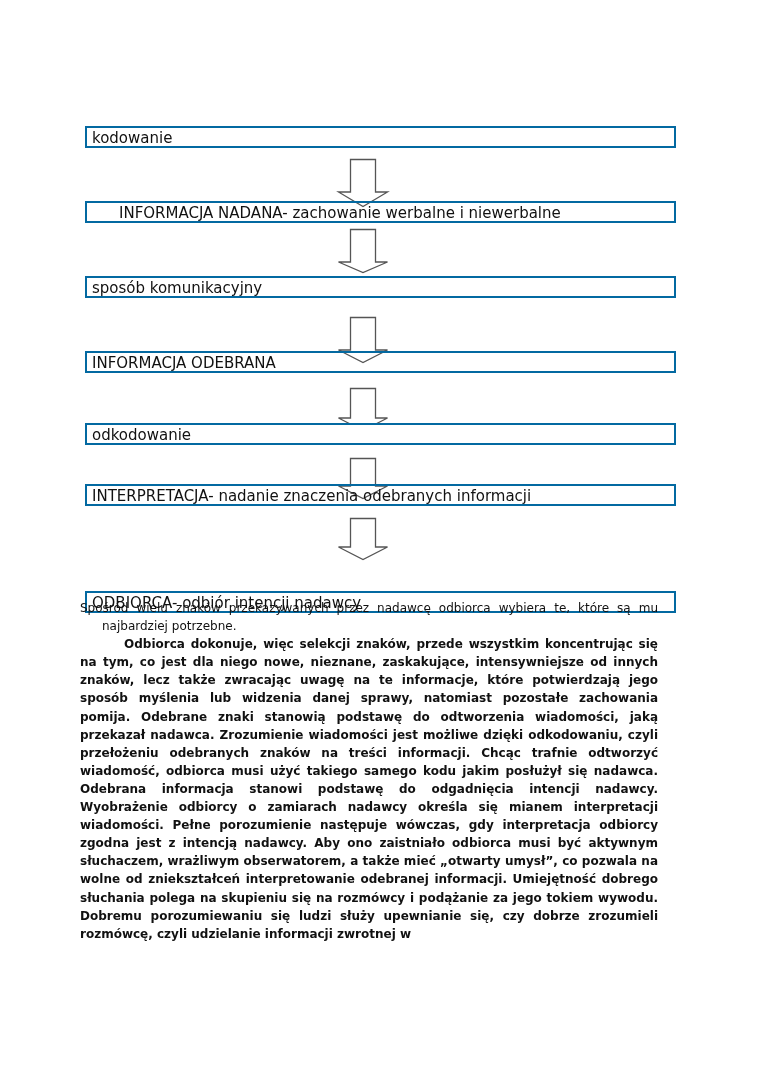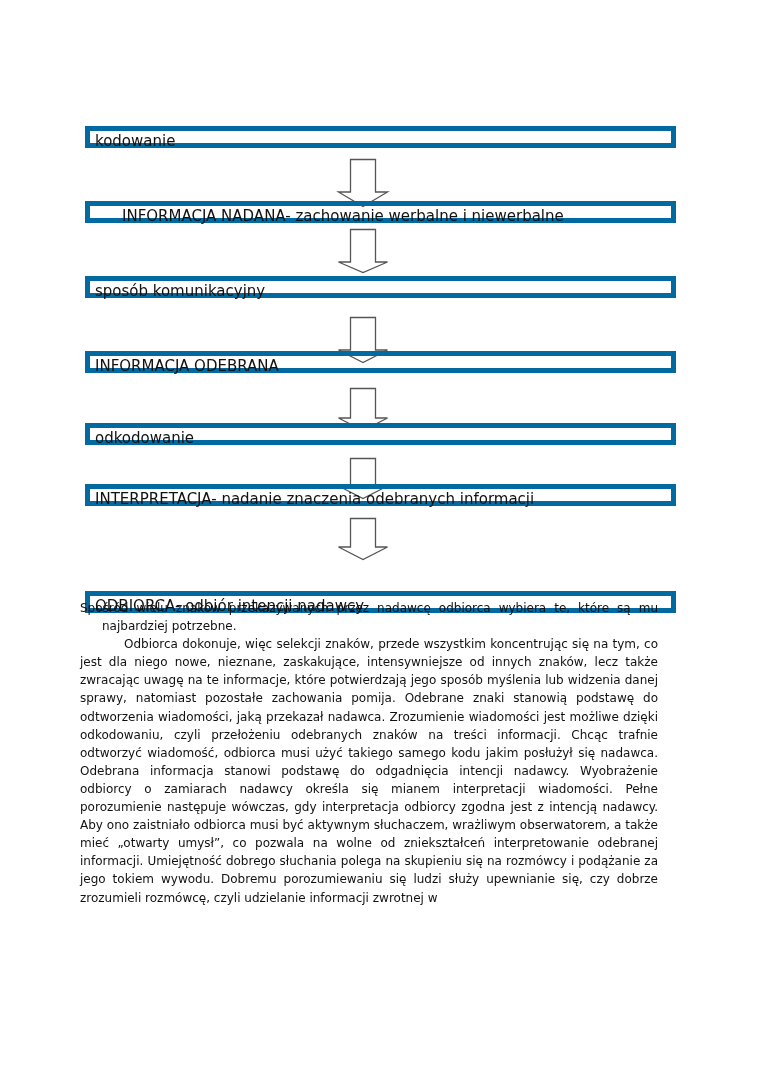--- a/index.html
+++ b/index.html
@@ -1,26 +1,26 @@
 <!DOCTYPE html>
 <html><head>
 <meta charset="utf-8">
 <style>
   html, body { margin:0; padding:0; background:#fff; }
   body { width:760px; height:1075px; position:relative; overflow:hidden;
          font-family:"DejaVu Sans", sans-serif; color:#111; }
   .box { position:absolute; left:85px; width:589px; height:20px;
-         border:5px solid #0369a1; background:#fff; box-sizing:content-box;
+         border:2px solid #0369a1; background:#fff; box-sizing:content-box;
          font-size:15px; line-height:20px; padding-left:5px; box-sizing:border-box; width:591px; height:22px; white-space:nowrap; }
   .arrow { position:absolute; left:337px; width:52px; }
   .arrow svg { display:block; overflow:visible; }
   .para { position:absolute; left:80px; width:578px; top:599px;
           font-size:12px; line-height:18.1px; text-align:justify; }
   .p1 { margin:0; padding-left:22px; text-indent:-22px; text-align:justify; }
-  .p2 { margin:0; text-indent:44px; text-align:justify; }
+  .p2 { margin:0; text-indent:44px; text-align:justify;font-weight:bold; }
 </style>
 </head>
 <body>
 
 <div class="arrow" style="top:159px">
   <svg width="52" height="48">
       <path d="M13.5,0.5 H38.5 V33 H50.5 L26,47.5 L1.5,33 H13.5 Z" fill="#fff" stroke="#555" stroke-width="1.3"></path>
     </svg>
 </div>
 <div class="arrow" style="top:229px">

